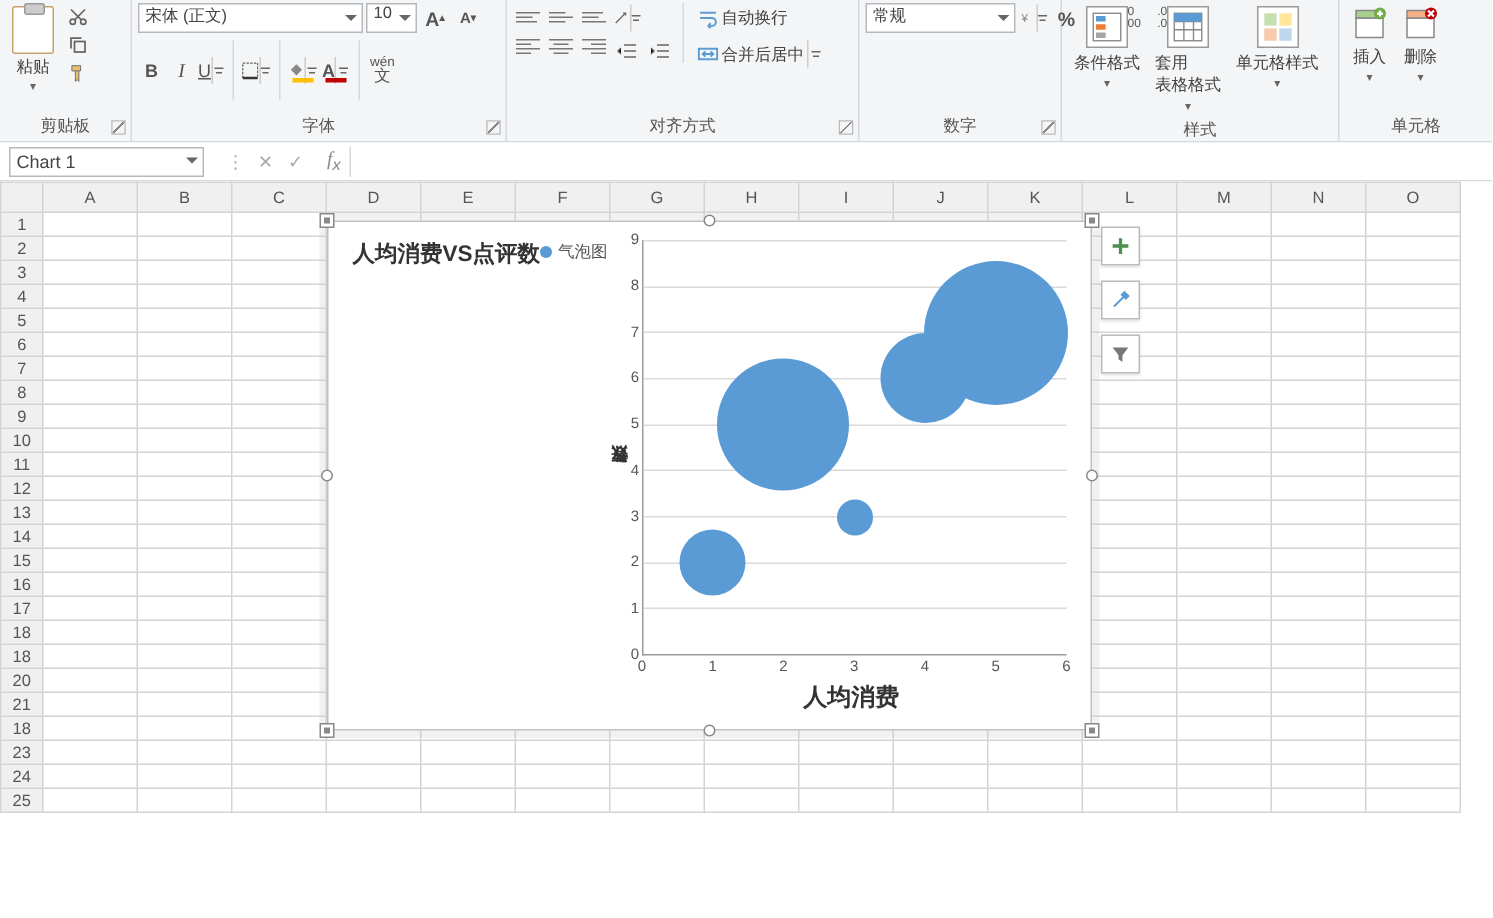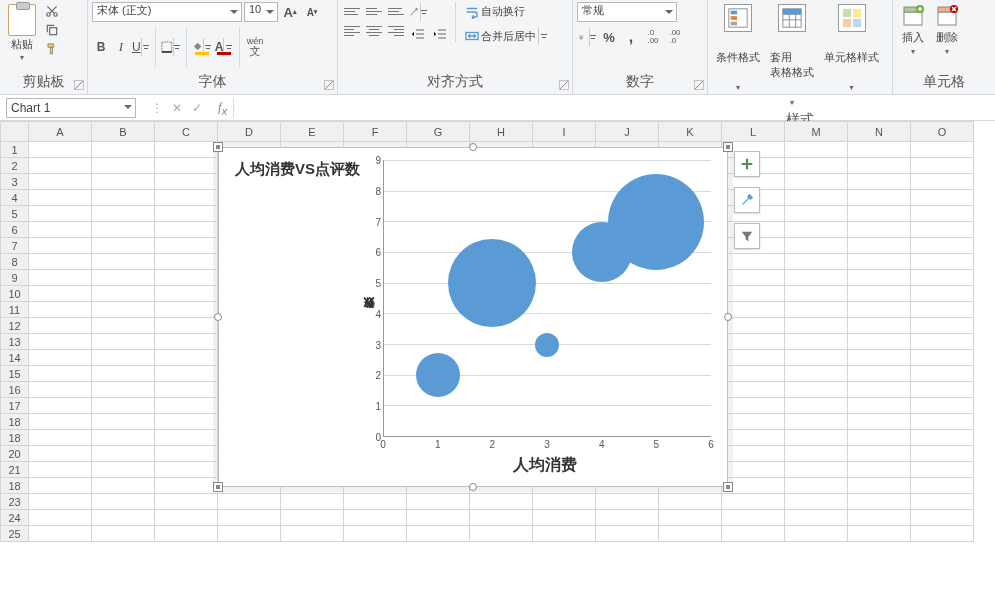--- a/index.html
+++ b/index.html
@@ -1,21 +1,21 @@
 <!DOCTYPE html>
 <html><head>
 <meta charset="utf-8">
 <style>
 *{box-sizing:border-box;margin:0;padding:0;font-family:"Microsoft YaHei",SimSun,sans-serif;}
 body{background:#fff;font-size:11px;color:#444;width:995px;height:612px;overflow:hidden;position:relative;}
 
 
 .ribbon{display:flex;background:#f4f5f6;border-bottom:1px solid #d5d8dc;height:95px;}
 .ribbon-group{border-right:1px solid #d5d8dc;padding:2px 4px 0;display:flex;flex-direction:column;justify-content:space-between;position:relative;}
-.ribbon-group-label{text-align:center;font-size:14px;color:#555;padding:2px 0 3px;position:relative;}
+.ribbon-group-label{text-align:center;font-size:11px;color:#555;padding:2px 0 3px;position:relative;}
 .dialog-launcher{position:absolute;right:2px;bottom:3px;width:12px;height:12px;border:1px solid #b7b7b7;background:linear-gradient(135deg,transparent 45%,#888 45%,#888 55%,transparent 55%);transform:scale(0.8);}
 .group-body{display:flex;align-items:flex-start;gap:2px;flex:1;}
 
 
 .clip-big{display:flex;flex-direction:column;align-items:center;gap:1px;padding:2px 4px;}
 .clip-icon{width:28px;height:32px;background:#fff;border:1px solid #c9a26b;border-radius:2px;position:relative;}
 .clip-icon:before{content:"";position:absolute;top:-3px;left:7px;width:12px;height:6px;background:#ccc;border:1px solid #999;border-radius:2px;}
 .side-btns{display:flex;flex-direction:column;gap:1px;}
 .sm-ico{width:20px;height:18px;display:flex;align-items:center;justify-content:center;color:#666;}
 .sm-ico svg{width:14px;height:14px;}
@@ -46,21 +46,21 @@
 .align-ico span{height:1px;background:#777;}
 .text-btn{display:flex;align-items:center;gap:2px;padding:2px 4px;font-size:11px;}
 .text-btn .ico{width:14px;height:14px;}
 
 
 .num-top{display:flex;gap:2px;margin-bottom:3px;}
 .num-combo{width:100px;}
 .num-bottom{display:flex;gap:2px;}
 
 
-.style-btn{display:flex;flex-direction:column;align-items:center;gap:18px;padding:2px 4px;}
+.style-btn{display:flex;flex-direction:column;align-items:center;gap:2px;padding:2px 4px;}
 .style-ico{width:28px;height:28px;border:1px solid #999;background:#fff;display:flex;align-items:center;justify-content:center;}
 .style-lbl{font-size:11px;white-space:nowrap;}
 .drop-arrow{font-size:8px;color:#666;}
 
 
 .cell-btn{display:flex;flex-direction:column;align-items:center;gap:2px;padding:2px 4px;}
 .cell-ico{width:24px;height:24px;}
 
 
 .formula-bar{display:flex;align-items:center;height:26px;border-bottom:1px solid #d5d8dc;background:#fff;}
@@ -271,21 +271,21 @@
             </svg>
             <span>合并后居中</span>
           </div>
       </div>
     </div>
     <div class="ribbon-group-label">对齐方式</div>
     <div class="dialog-launcher"></div>
   </div>
 
   <div class="ribbon-group" style="width:135px">
-    <div class="group-body" style="flex-direction:column">
+    <div class="group-body" style="">
       <div class="num-top">
         <div class="combo num-combo">
             <span>常规</span>
           </div>
       </div>
       <div class="num-bottom">
         <div class="btn-ico split">
             <svg width="14" height="14" viewBox="0 0 24 24" fill="#888">
               <text x="4" y="18" font-size="16">¥</text>
             </svg>
@@ -861,20 +861,21 @@
     <div class="ch-corner ch-ne"></div>
     <div class="ch-corner ch-sw"></div>
     <div class="ch-corner ch-se"></div>
     <div class="chart-handle ch-n"></div>
     <div class="chart-handle ch-s"></div>
     <div class="chart-handle ch-e"></div>
     <div class="chart-handle ch-w"></div>
 
     <div class="chart-inner">
       <div class="chart-title">人均消费VS点评数</div>
+      <div class="chart-legend"><span class="dot"></span><span>气泡图</span></div>
       <div class="plot-wrap">
         <div class="ylabel">点评数</div>
         <div class="plot-col">
           <div class="plot-area" id="plot">
             <div class="y-ticks" id="yticks">
                 <div class="y-tick" style="top:100%">0</div>
                 <div class="y-tick" style="top:88.88888888888889%">1</div>
                 <div class="y-tick" style="top:77.77777777777777%">2</div>
                 <div class="y-tick" style="top:66.66666666666667%">3</div>
                 <div class="y-tick" style="top:55.55555555555556%">4</div>

